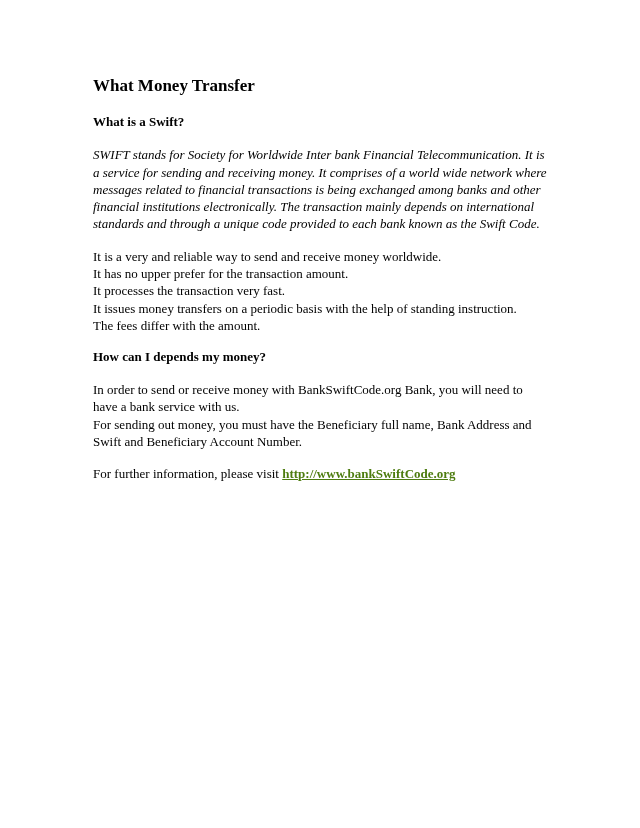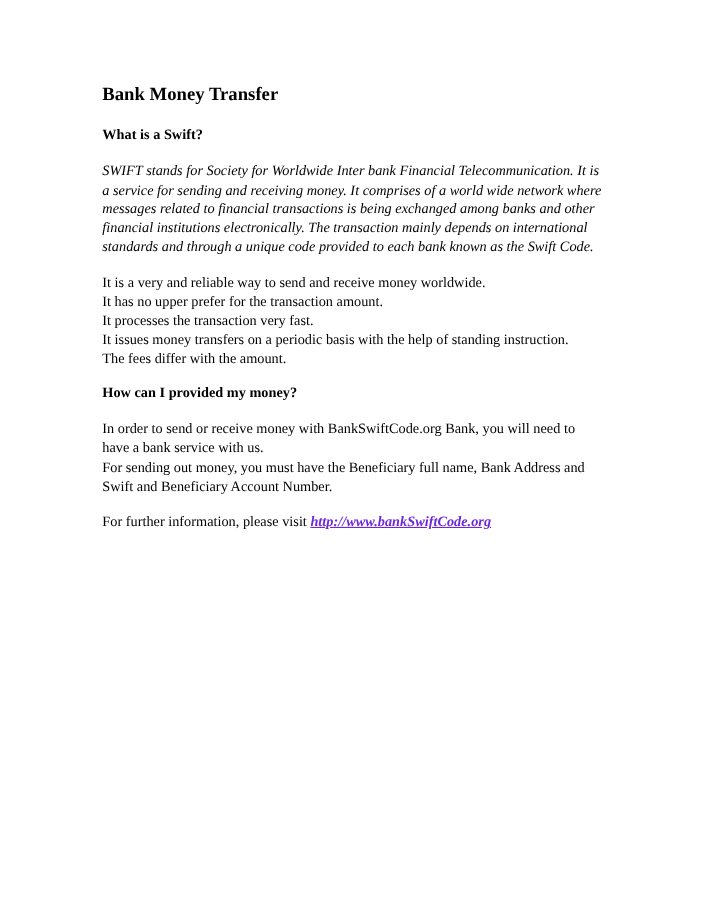--- a/index.html
+++ b/index.html
@@ -46,48 +46,47 @@
   }
   .line-group div {
     margin: 0;
   }
   .footer-para {
     font-size: 13px;
     line-height: 1.33;
     margin: 15px 0 0 0;
   }
   a.doc-link {
-    color: #6d28d9;
+    color: #4d7c0f;
     font-weight: bold;
     text-decoration: underline;
     cursor: pointer;
-    font-style: italic;
   }
 </style>
 </head>
 <body>
 
 <div class="page">
 
-  <h1 class="doc-title">Bank Money Transfer</h1>
+  <h1 class="doc-title">What Money Transfer</h1>
 
   <h2 class="section-heading">What is a Swift?</h2>
 
   <p class="para">SWIFT stands for Society for Worldwide Inter bank Financial Telecommunication. It is a service for sending and receiving money. It comprises of a world wide network where messages related to financial transactions is being exchanged among banks and other financial institutions electronically. The transaction mainly depends on international standards and through a unique code provided to each bank known as the Swift Code.</p>
 
 
   <div class="line-group">
     <div>It is a very and reliable way to send and receive money worldwide.</div>
     <div>It has no upper prefer for the transaction amount.</div>
     <div>It processes the transaction very fast.</div>
     <div>It issues money transfers on a periodic basis with the help of standing instruction.</div>
     <div>The fees differ with the amount.</div>
   </div>
 
-  <h2 class="section-heading">How can I provided my money?</h2>
+  <h2 class="section-heading">How can I depends my money?</h2>
 
   <div class="line-group">
     <div>In order to send or receive money with BankSwiftCode.org Bank, you will need to have a bank service with us.</div>
     <div>For sending out money, you must have the Beneficiary full name, Bank Address and Swift and Beneficiary Account Number.</div>
   </div>
 
   <p class="footer-para"><span>For further information, please visit </span><a class="doc-link" href="#">http://www.bankSwiftCode.org</a></p>
 
 </div>
 

